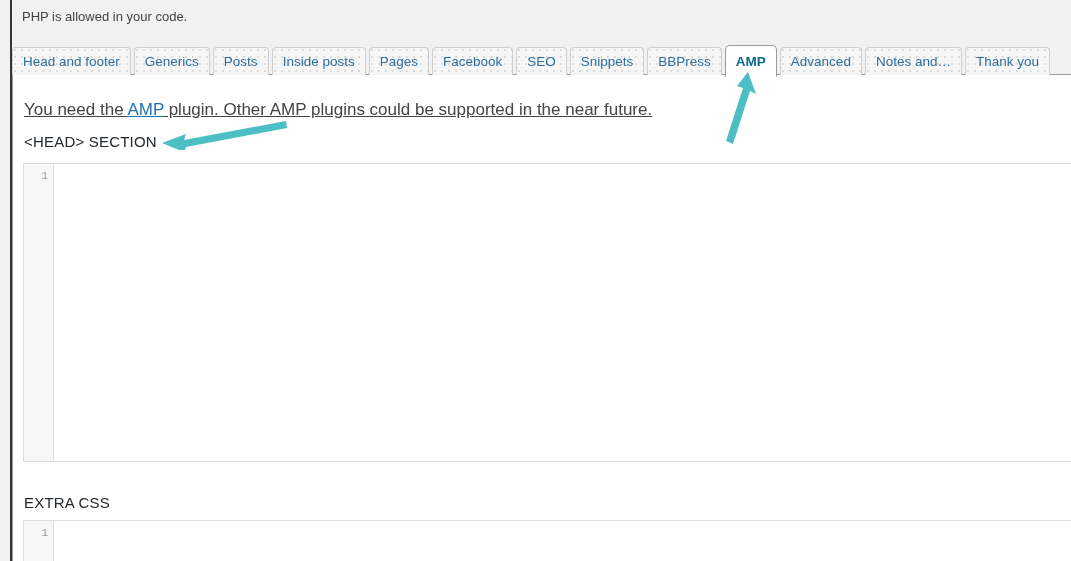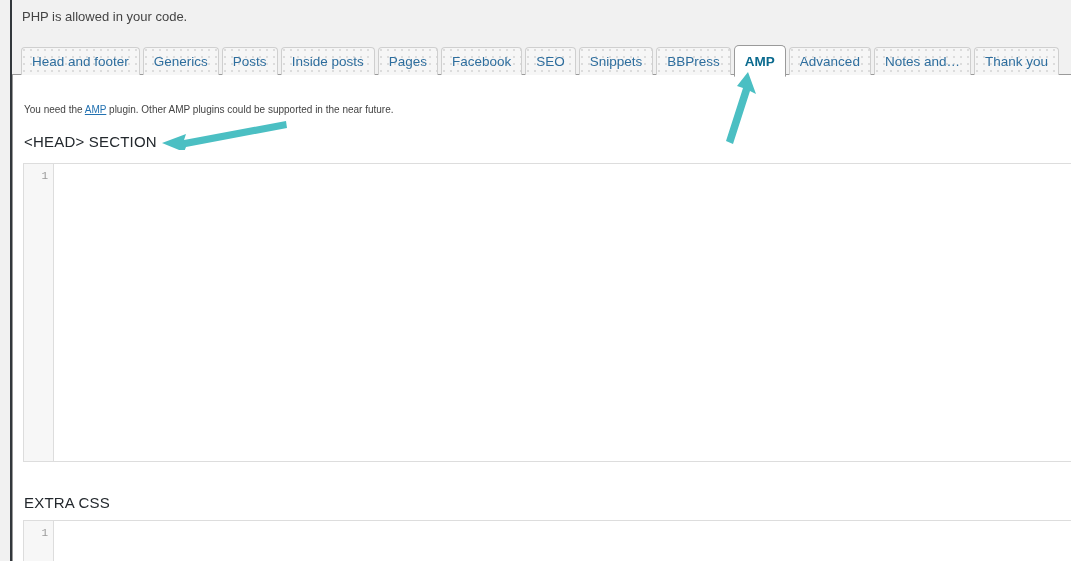--- a/index.html
+++ b/index.html
@@ -56,21 +56,20 @@
   
   .tabs {
     position: absolute;
     left: 12px;
     top: 45px;
     height: 30px;
     width: 1059px;
     white-space: nowrap;
     font-size: 0;
     z-index: 3;
-    text-align: center;
   }
   .tab {
     display: inline-block;
     vertical-align: bottom;
     height: 28px;
     line-height: 28px;
     padding: 0 10px;
     margin-right: 3px;
     font-size: 13.5px;
     color: #2e6e9e;
@@ -110,24 +109,25 @@
     border-top: 1px solid #9a9a9a;
     border-left: 1px solid #9a9a9a;
     box-sizing: border-box;
     z-index: 2;
   }
 
   .panel-note {
     position: absolute;
     left: 11px;
     top: 26px;
-    font-size: 10px;
+    font-size: 17px;
     line-height: 18px;
     color: #444444;
     white-space: nowrap;
+    text-decoration: underline;
   }
   .panel-note a {
     color: #2271b1;
     text-decoration: underline;
   }
 
   .section-title {
     position: absolute;
     font-size: 15px;
     font-weight: normal;

